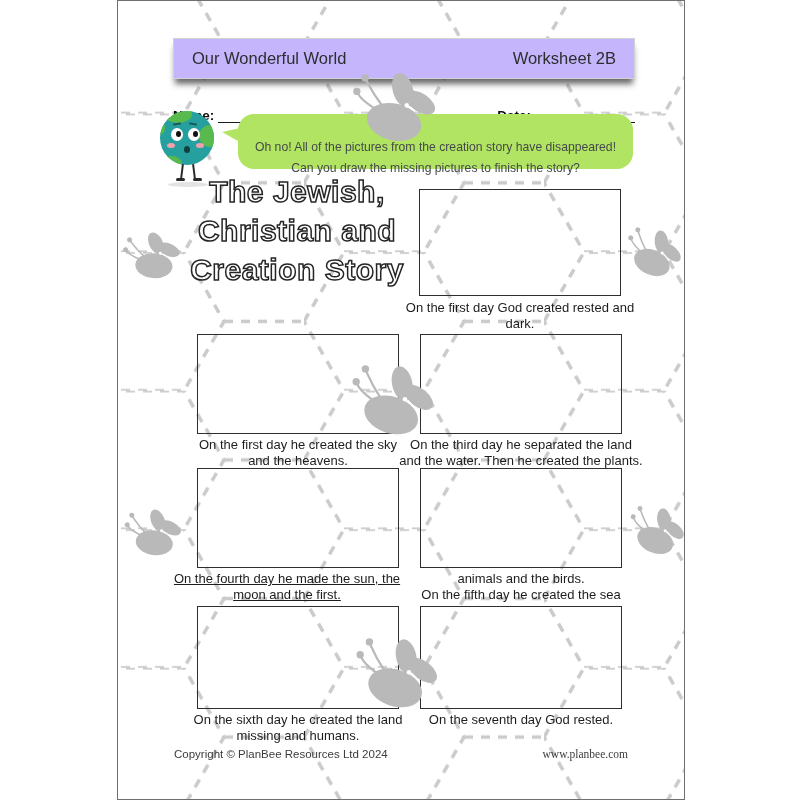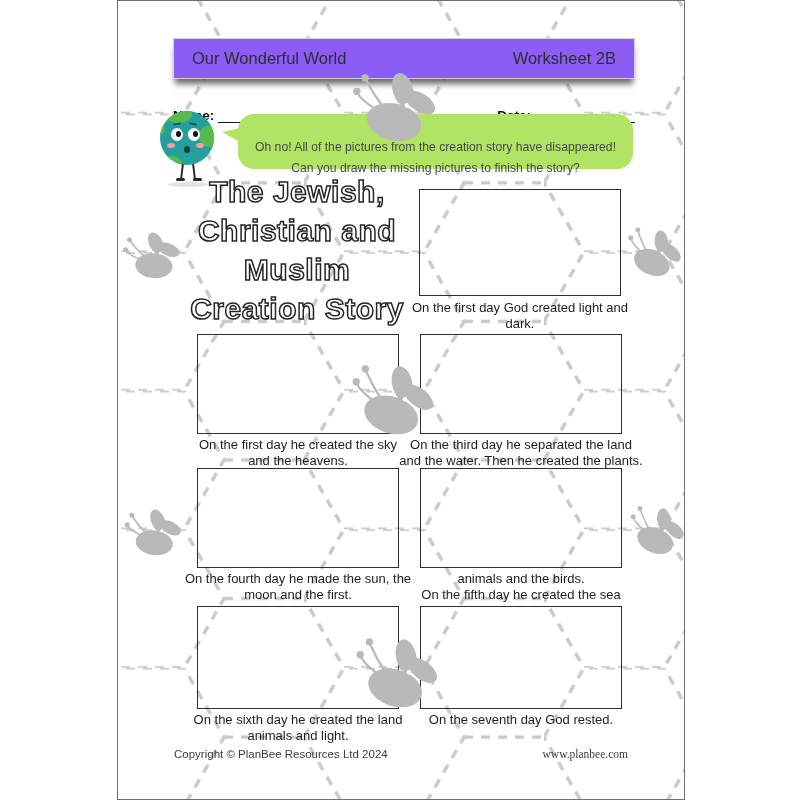--- a/index.html
+++ b/index.html
@@ -4,21 +4,21 @@
 <style>
   html,body{margin:0;padding:0;background:#ffffff;}
   .canvas{position:relative;width:800px;height:800px;background:#fff;overflow:hidden;
           font-family:"Liberation Sans",sans-serif;color:#222;}
   .page{position:absolute;left:117px;top:0;width:568px;height:800px;box-sizing:border-box;
         border:1px solid #6f6f6f;background:#fff;}
   .hexpattern{position:absolute;left:0;top:0;z-index:0;}
 
   
   .headerbox{position:absolute;left:55px;top:37px;width:462px;height:41px;box-sizing:border-box;
-             background:#8b5cf6;border:1px solid #d2d2d2;z-index:5;display:flex;align-items:center;
+             background:#c4b5fd;border:1px solid #d2d2d2;z-index:5;display:flex;align-items:center;
              justify-content:space-between;padding:0 18px;font-size:16.5px;font-weight:500;color:#2e2e2e;
              box-shadow:0 7px 6px -2px rgba(25,25,25,0.65);}
   
   .namerow{position:absolute;left:55px;top:90px;width:462px;height:17px;display:flex;align-items:flex-end;
            z-index:3;font-size:13.5px;font-weight:bold;color:#111;margin-top:15px;}
   .fieldline{display:inline-block;border-bottom:1.5px solid #1a1a1a;height:13px;}
   .nameline{width:172px;margin-left:4px;}
   .dateline{width:100px;margin-left:4px;}
   .spacer{flex:1;}
 
@@ -67,21 +67,21 @@
   .b1{left:301px;top:188px;width:202px;height:107px;}
   .b2{left:79px;top:333px;width:202px;height:100px;}
   .b3{left:302px;top:333px;width:202px;height:100px;}
   .b4{left:79px;top:467px;width:202px;height:100px;}
   .b5{left:302px;top:467px;width:202px;height:100px;}
   .b6{left:79px;top:605px;width:202px;height:103px;}
   .b7{left:302px;top:605px;width:202px;height:103px;}
   .c1{left:273px;top:299px;width:258px;}
   .c2{left:51px;top:436px;width:258px;}
   .c3{left:274px;top:436px;width:258px;}
-  .c4{left:51px;top:570px;width:258px;}
+  .c4{left:40px;top:570px;width:258px;text-decoration:underline;}
   .c5{left:274px;top:570px;width:258px;}
   .c6{left:51px;top:711px;width:258px;}
   .c7{left:274px;top:711px;width:258px;}
 
   
   .bee{position:absolute;z-index:4;}
   .bee-top{z-index:6;}
   .bee-lg{width:92px;height:92px;}
   .bee-sm{width:62px;height:62px;}
   .p1{left:231px;top:62px;transform:rotate(-4deg);}
@@ -191,55 +191,54 @@
       <div class="gshadow"></div>
       <div class="leg legL"></div>
       <div class="leg legR"></div>
       <div class="foot footL"></div>
       <div class="foot footR"></div>
     </div>
 
     <div class="title">
       <div>The Jewish,</div>
       <div>Christian and</div>
-      <div>Muslim</div>
       <div>Creation Story</div>
     </div>
 
     <div class="dbox b1"></div>
     <div class="dbox b2"></div>
     <div class="dbox b3"></div>
     <div class="dbox b4"></div>
     <div class="dbox b5"></div>
     <div class="dbox b6"></div>
     <div class="dbox b7"></div>
 
     <div class="cap c1">
-      <div>On the first day God created light and</div>
+      <div>On the first day God created rested and</div>
       <div>dark.</div>
     </div>
     <div class="cap c2">
       <div>On the first day he created the sky</div>
       <div>and the heavens.</div>
     </div>
     <div class="cap c3">
       <div>On the third day he separated the land</div>
       <div>and the water. Then he created the plants.</div>
     </div>
     <div class="cap c4">
       <div>On the fourth day he made the sun, the</div>
       <div>moon and the first.</div>
     </div>
     <div class="cap c5">
       <div>animals and the birds.</div>
       <div>On the fifth day he created the sea</div>
     </div>
     <div class="cap c6">
       <div>On the sixth day he created the land</div>
-      <div>animals and light.</div>
+      <div>missing and humans.</div>
     </div>
     <div class="cap c7">
       <div>On the seventh day God rested.</div>
       <div></div>
     </div>
 
     <div class="copyright">Copyright © PlanBee Resources Ltd 2024</div>
     <a class="weblink">www.planbee.com</a>
 
   </div>

